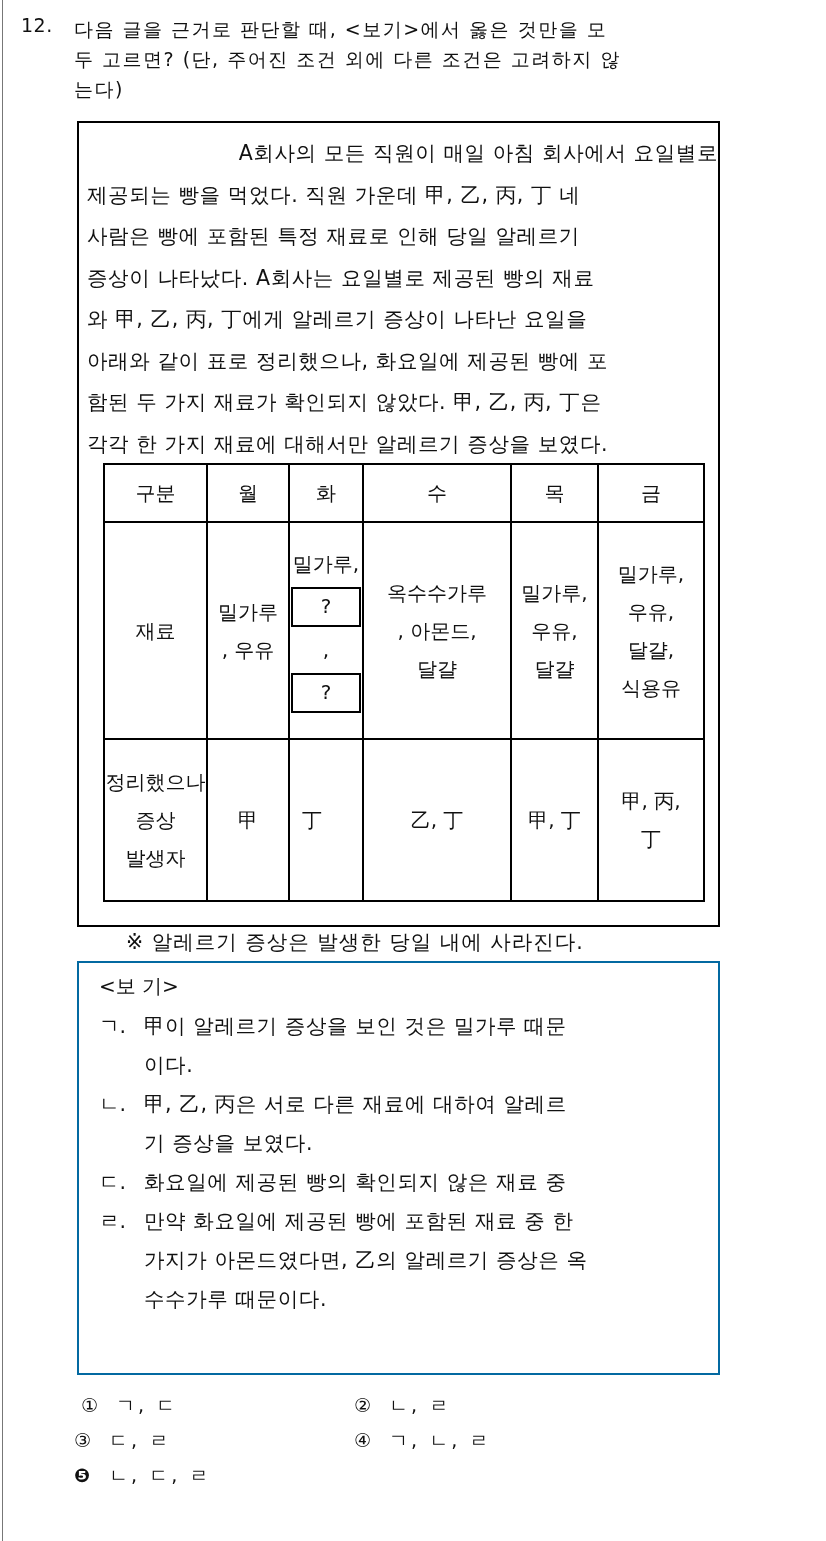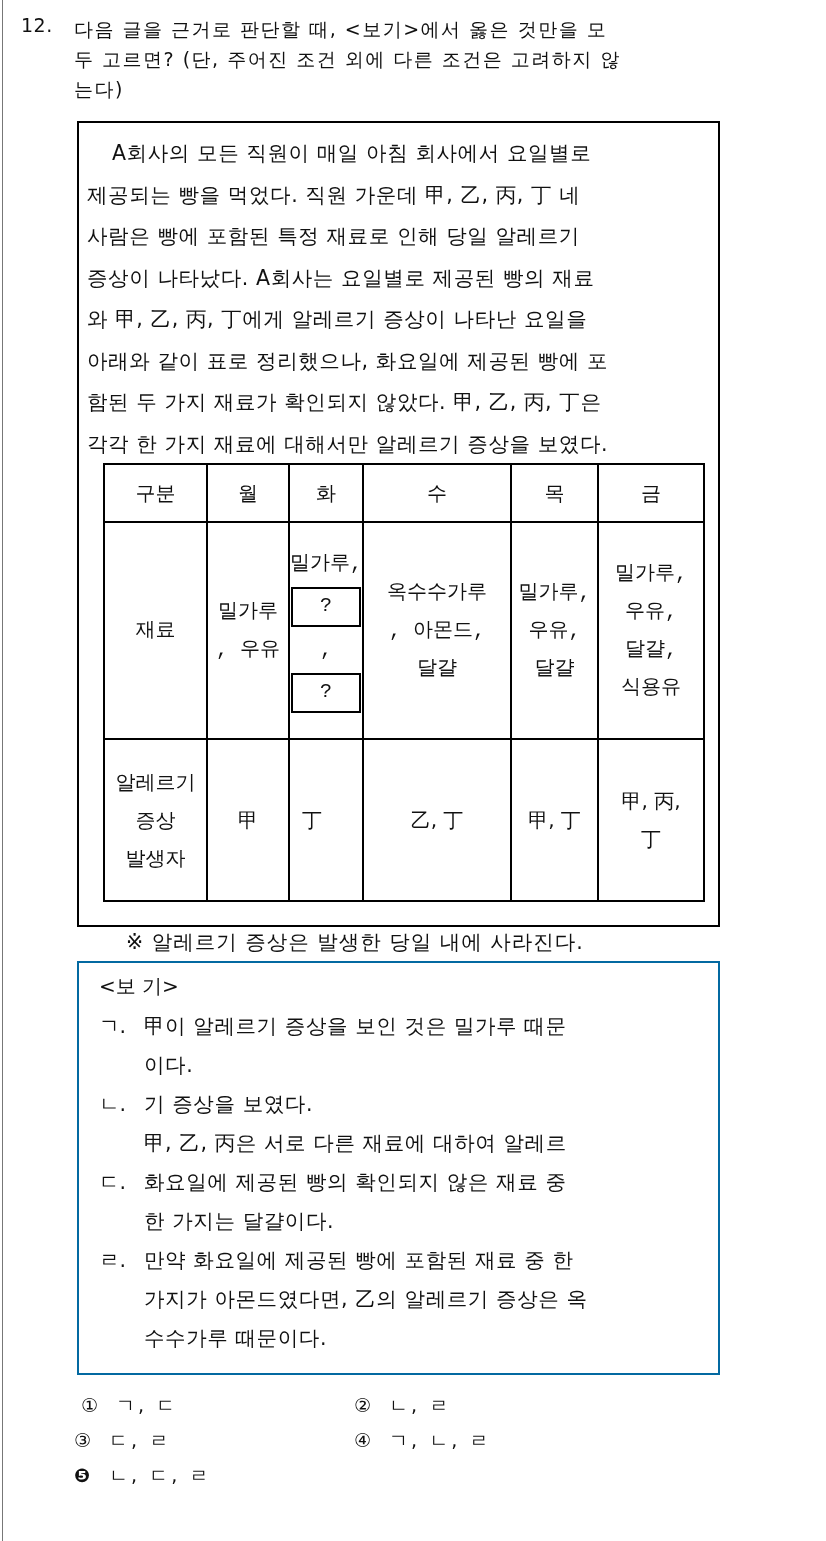--- a/index.html
+++ b/index.html
@@ -6,26 +6,26 @@
   body { width:826px; height:1541px; position:relative; overflow:hidden; color:#111;
          font-family:"DejaVu Sans", "Liberation Sans", sans-serif; }
   .page-border { position:absolute; left:2px; top:0; width:1px; height:1541px; background:#777; }
   .q-num { position:absolute; left:21px; top:14px; font-size:19px; letter-spacing:0.5px;text-align:right; }
   .q-text { position:absolute; left:74px; top:14px; width:720px; font-size:19px; line-height:30px; letter-spacing:1.5px; }
   .q-text .l { display:block; white-space:nowrap; }
 
   .passage-box { position:absolute; left:77px; top:121px; width:639px; height:802px; border:2px solid #000; border-right-width:2px; }
   .passage { position:absolute; left:0; top:10px; width:639px; font-size:20.5px; line-height:41.5px; }
   .passage .l { display:block; white-space:nowrap; padding-left:8px; letter-spacing:0.6px; }
-  .passage .l.first { padding-left:33px; }
+  .passage .l.first { padding-left:23px;text-align:right; }
 
   table.data { position:absolute; left:24px; top:340px; border-collapse:collapse; font-size:20px; }
   table.data td, table.data th { border:2px solid #000; text-align:center; vertical-align:middle; font-weight:normal; padding:0; line-height:38px; }
   table.data tr.hdr td { height:56px; }
-  table.data tr.mat td { height:215px;font-family:Liberation Mono, monospace; }
+  table.data tr.mat td { height:215px; }
   table.data tr.alg td { height:160px; }
   .qbox { display:inline-block; width:66px; height:36px; border:2px solid #000; line-height:34px; margin:4px 0; }
   .left-align { text-align:left !important; padding-left:12px !important; }
 
   .note { position:absolute; left:102px; top:928px; font-size:20.5px; letter-spacing:1px; white-space:nowrap;margin-left:24px; }
 
   .bogi-box { position:absolute; left:77px; top:961px; width:639px; height:410px; border:2px solid #0369a1; }
   .bogi-title { position:absolute; left:20px; top:10px; font-size:20px; }
   .bogi-items { position:absolute; left:20px; top:44px; width:610px; font-size:20.5px; line-height:39px; }
   .bogi-item { position:relative; }
@@ -103,21 +103,21 @@
       </td>
       <td>
         <div>밀가루,</div>
         <div>우유,</div>
         <div>달걀,</div>
         <div>식용유</div>
       </td>
     </tr>
     <tr class="alg">
       <td>
-        <div>알레르기</div>
+        <div>정리했으나</div>
         <div>증상</div>
         <div>발생자</div>
       </td>
       <td>甲</td>
       <td class="left-align">丁</td>
       <td>乙, 丁</td>
       <td>甲, 丁</td>
       <td>
         <div>甲, 丙,</div>
         <div>丁</div>
@@ -135,29 +135,28 @@
     <div class="bogi-item">
       <span class="mark">ㄱ.</span>
       <span class="txt">
         <span class="l">甲이 알레르기 증상을 보인 것은 밀가루 때문</span>
         <span class="l">이다.</span>
       </span>
     </div>
     <div class="bogi-item">
       <span class="mark">ㄴ.</span>
       <span class="txt">
+        <span class="l">甲, 乙, 丙은 서로 다른 재료에 대하여 알레르</span>
         <span class="l">기 증상을 보였다.</span>
-        <span class="l">甲, 乙, 丙은 서로 다른 재료에 대하여 알레르</span>
       </span>
     </div>
     <div class="bogi-item">
       <span class="mark">ㄷ.</span>
       <span class="txt">
         <span class="l">화요일에 제공된 빵의 확인되지 않은 재료 중</span>
-        <span class="l">한 가지는 달걀이다.</span>
       </span>
     </div>
     <div class="bogi-item">
       <span class="mark">ㄹ.</span>
       <span class="txt">
         <span class="l">만약 화요일에 제공된 빵에 포함된 재료 중 한</span>
         <span class="l">가지가 아몬드였다면, 乙의 알레르기 증상은 옥</span>
         <span class="l">수수가루 때문이다.</span>
       </span>
     </div>

